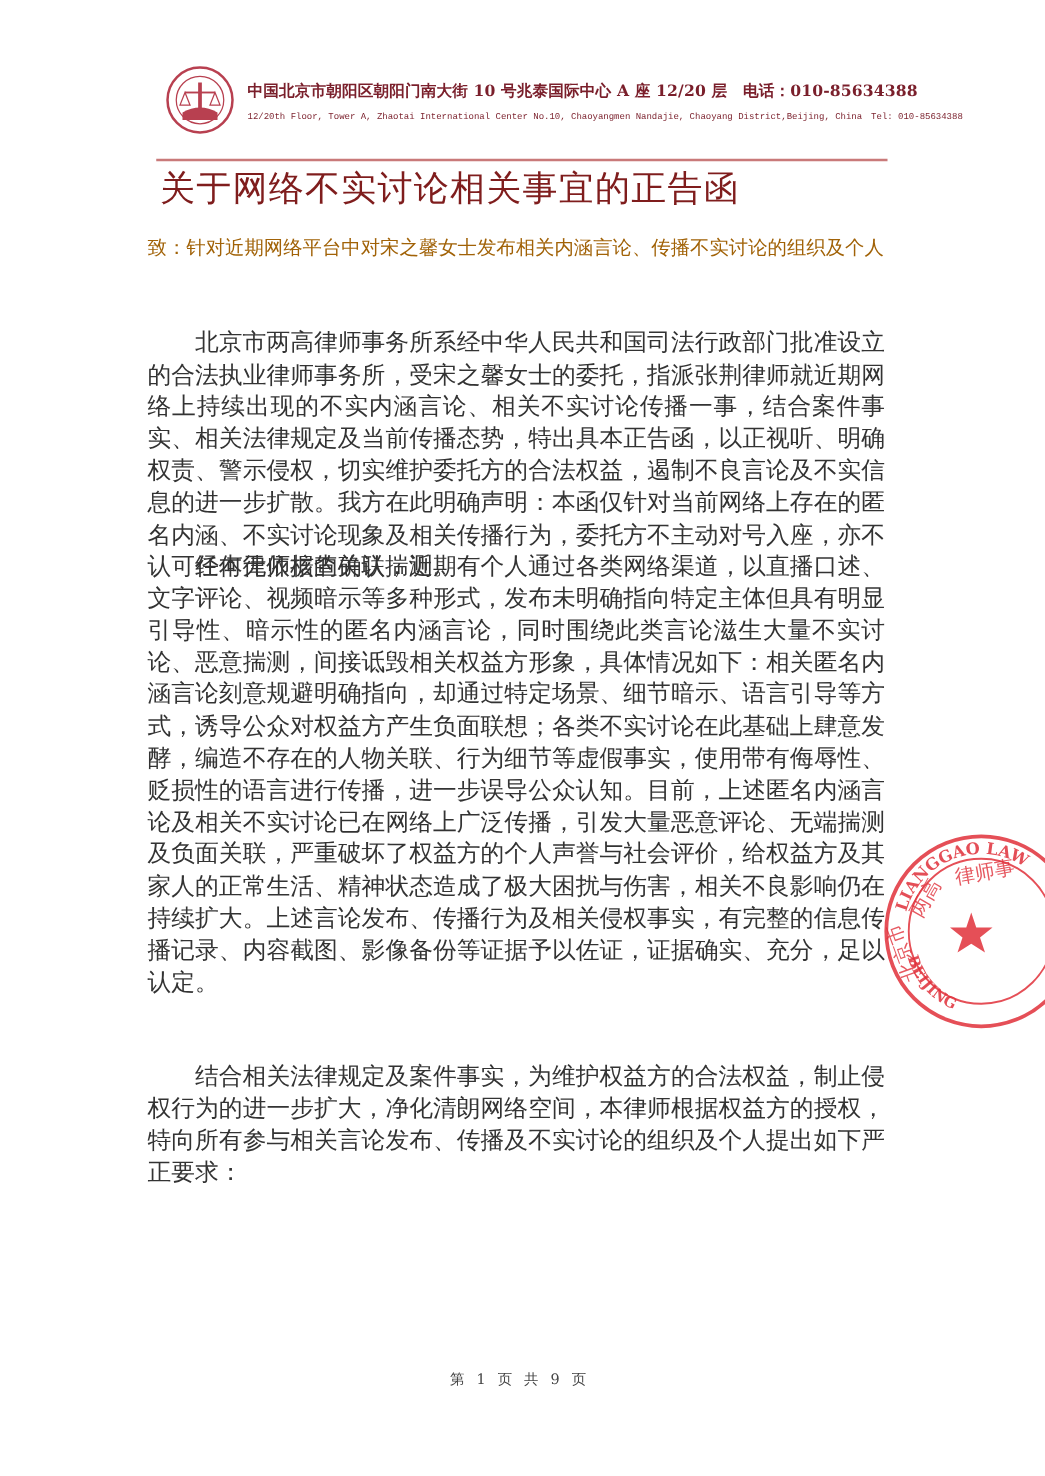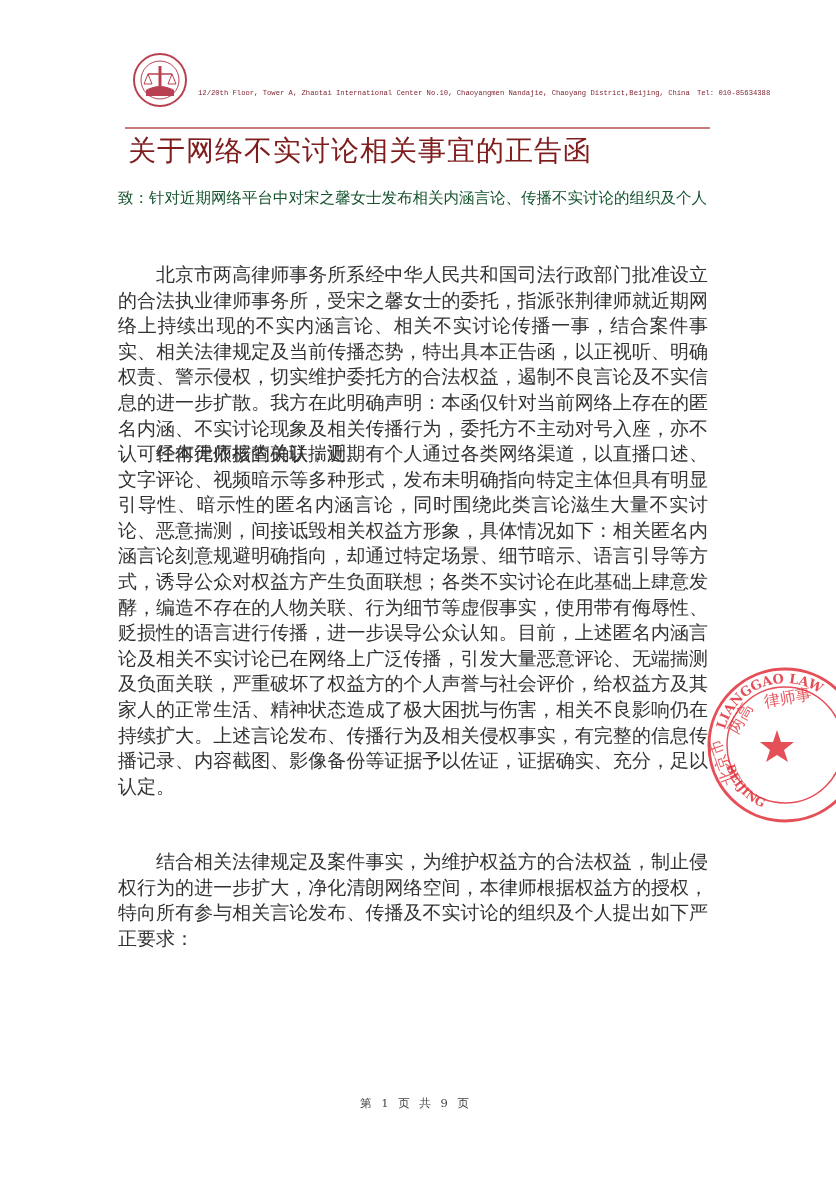--- a/index.html
+++ b/index.html
@@ -7,21 +7,21 @@
     width: 836px; height: 1181px; background: #ffffff; position: relative; overflow: hidden;
     font-family: "DejaVu Serif", "Liberation Serif", serif; color: #2a2a2a;
   }
   .page { position: absolute; left: 0; top: 0; width: 836px; height: 1181px; }
   .letterhead { position: absolute; left: 132px; top: 52px; width: 580px; height: 58px; }
   .logo { position: absolute; left: 0; top: 0; width: 56px; height: 56px; }
   .lh-cn { position: absolute; left: 66px; top: 13px; font-size: 12.5px; font-weight: bold; color: #7a1f2b; white-space: nowrap; letter-spacing: 0.1px; }
   .lh-en { position: absolute; left: 66px; top: 36px; font-size: 7.2px; color: #7a1f2b; white-space: nowrap; font-family: Liberation Mono, monospace; }
   .rule { position: absolute; left: 125px; top: 127px; width: 585px; height: 2px; background: #c97a7a; }
   .title { position: absolute; left: 128px; top: 132px; font-family: "DejaVu Sans", sans-serif; font-size: 28px; font-weight: normal; color: #7f1d1d; letter-spacing: 1px; white-space: nowrap; }
-  .addressee { position: absolute; left: 118px; top: 186px; width: 590px; font-size: 15.5px; line-height: 25px; color: #14532d; }
+  .addressee { position: absolute; left: 118px; top: 186px; width: 590px; font-size: 15.5px; line-height: 25px; color: #a16207; }
   .para { position: absolute; left: 118px; width: 590px; font-size: 19px; line-height: 25.6px; color: #333; text-indent: 2em; text-align: justify; }
   .para.bold { font-weight: bold; color: #222; }
   .footer { position: absolute; left: 360px; top: 1096px; font-size: 11.5px; color: #444; letter-spacing: 3px; }
   .watermark { position: absolute; left: 575px; top: 1144px; display: flex; align-items: center; gap: 4px; margin-top: 41px; }
   .watermark-text { font-family: "DejaVu Sans", sans-serif; font-size: 22px; color: #ffffff; text-shadow: 0 0 2px #888, 0 0 1px #666; white-space: nowrap; }
   .seal { position: absolute; left: 705px; top: 665px; width: 160px; height: 160px; }
 </style>
 </head>
 <body>
 
@@ -30,20 +30,21 @@
   <div class="letterhead">
     <svg class="logo" viewBox="0 0 56 56">
       <circle cx="28" cy="28" r="26" fill="none" stroke="#b84050" stroke-width="2"></circle>
       <circle cx="28" cy="28" r="19" fill="none" stroke="#b84050" stroke-width="1"></circle>
       <path d="M28 14 L28 44" stroke="#b84050" stroke-width="3"></path>
       <path d="M16 22 L40 22" stroke="#b84050" stroke-width="1.5"></path>
       <path d="M16 22 L12 32 L20 32 Z" fill="none" stroke="#b84050" stroke-width="1"></path>
       <path d="M40 22 L36 32 L44 32 Z" fill="none" stroke="#b84050" stroke-width="1"></path>
       <path d="M14 38 Q28 30 42 38 L42 44 L14 44 Z" fill="#b84050"></path>
     </svg>
+    <div class="lh-cn">中国北京市朝阳区朝阳门南大街 10 号兆泰国际中心 A 座 12/20 层　电话：010-85634388</div>
     <div class="lh-en">12/20th Floor, Tower A, Zhaotai International Center No.10, Chaoyangmen Nandajie, Chaoyang District,Beijing, China　Tel: 010-85634388</div>
   </div>
 
   <div class="rule"></div>
 
   <div class="title">关于网络不实讨论相关事宜的正告函</div>
 
   <div class="addressee">致：针对近期网络平台中对宋之馨女士发布相关内涵言论、传播不实讨论的组织及个人</div>
 
   <div class="para" style="top:262px;">北京市两高律师事务所系经中华人民共和国司法行政部门批准设立的合法执业律师事务所，受宋之馨女士的委托，指派张荆律师就近期网络上持续出现的不实内涵言论、相关不实讨论传播一事，结合案件事实、相关法律规定及当前传播态势，特出具本正告函，以正视听、明确权责、警示侵权，切实维护委托方的合法权益，遏制不良言论及不实信息的进一步扩散。我方在此明确声明：本函仅针对当前网络上存在的匿名内涵、不实讨论现象及相关传播行为，委托方不主动对号入座，亦不认可任何无依据的关联揣测。</div>

